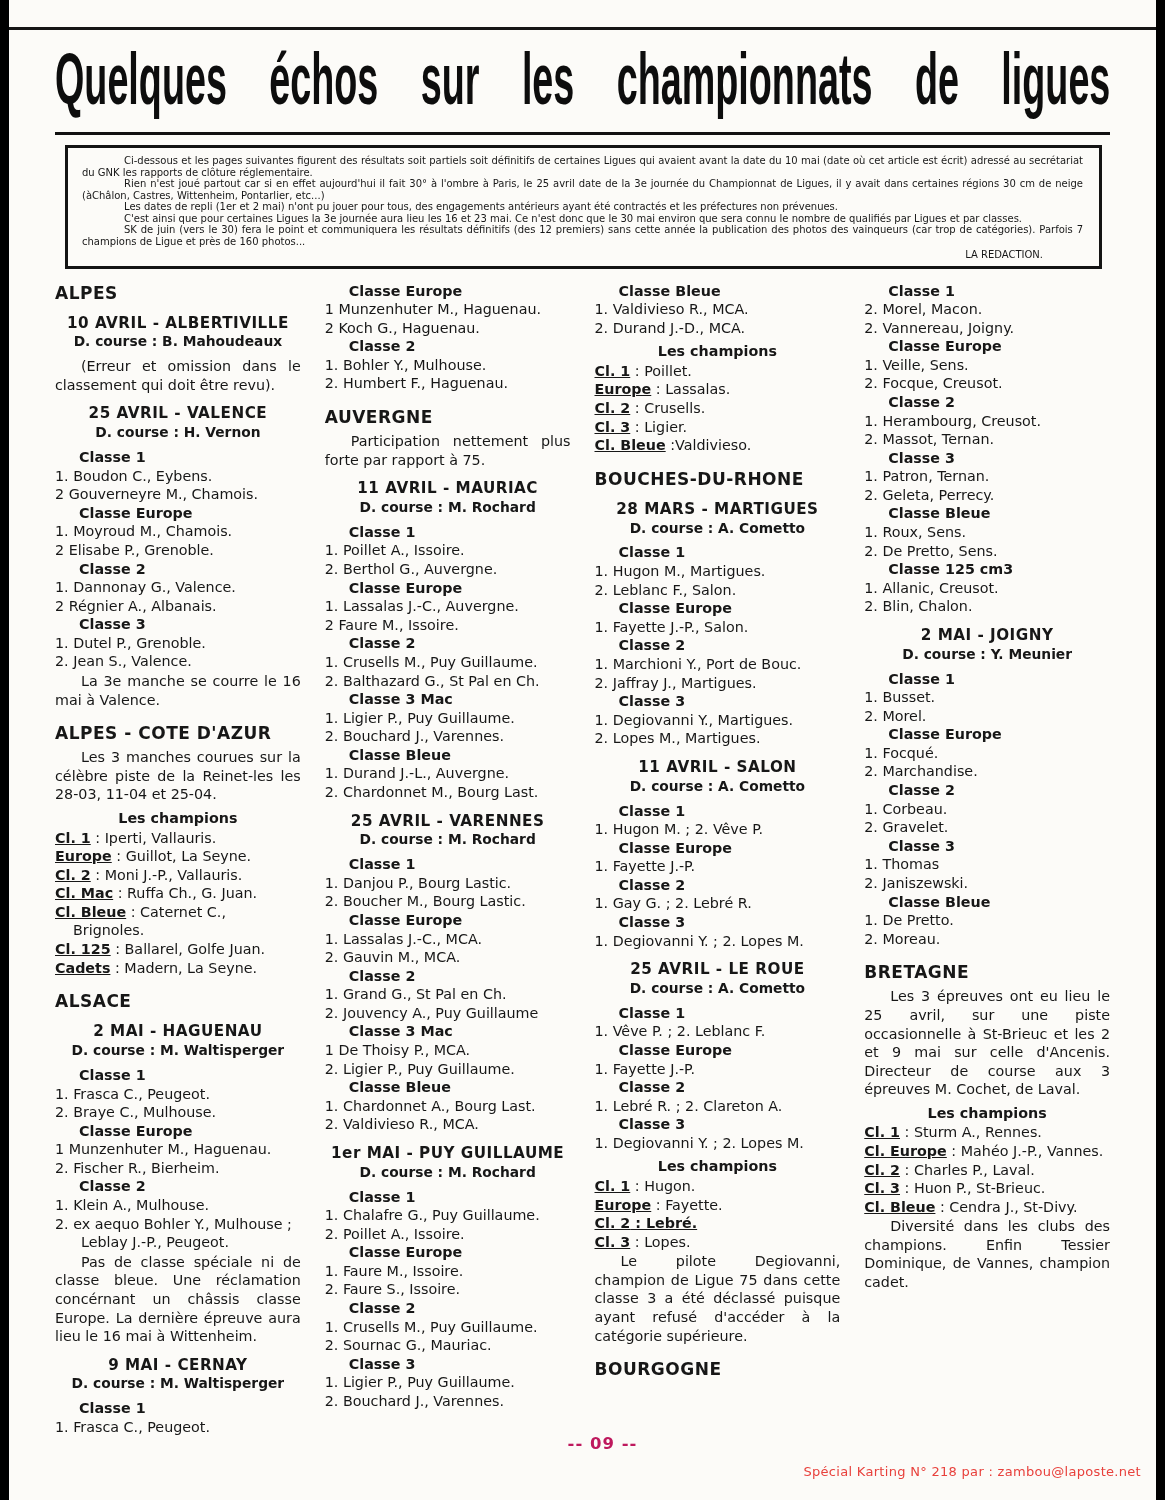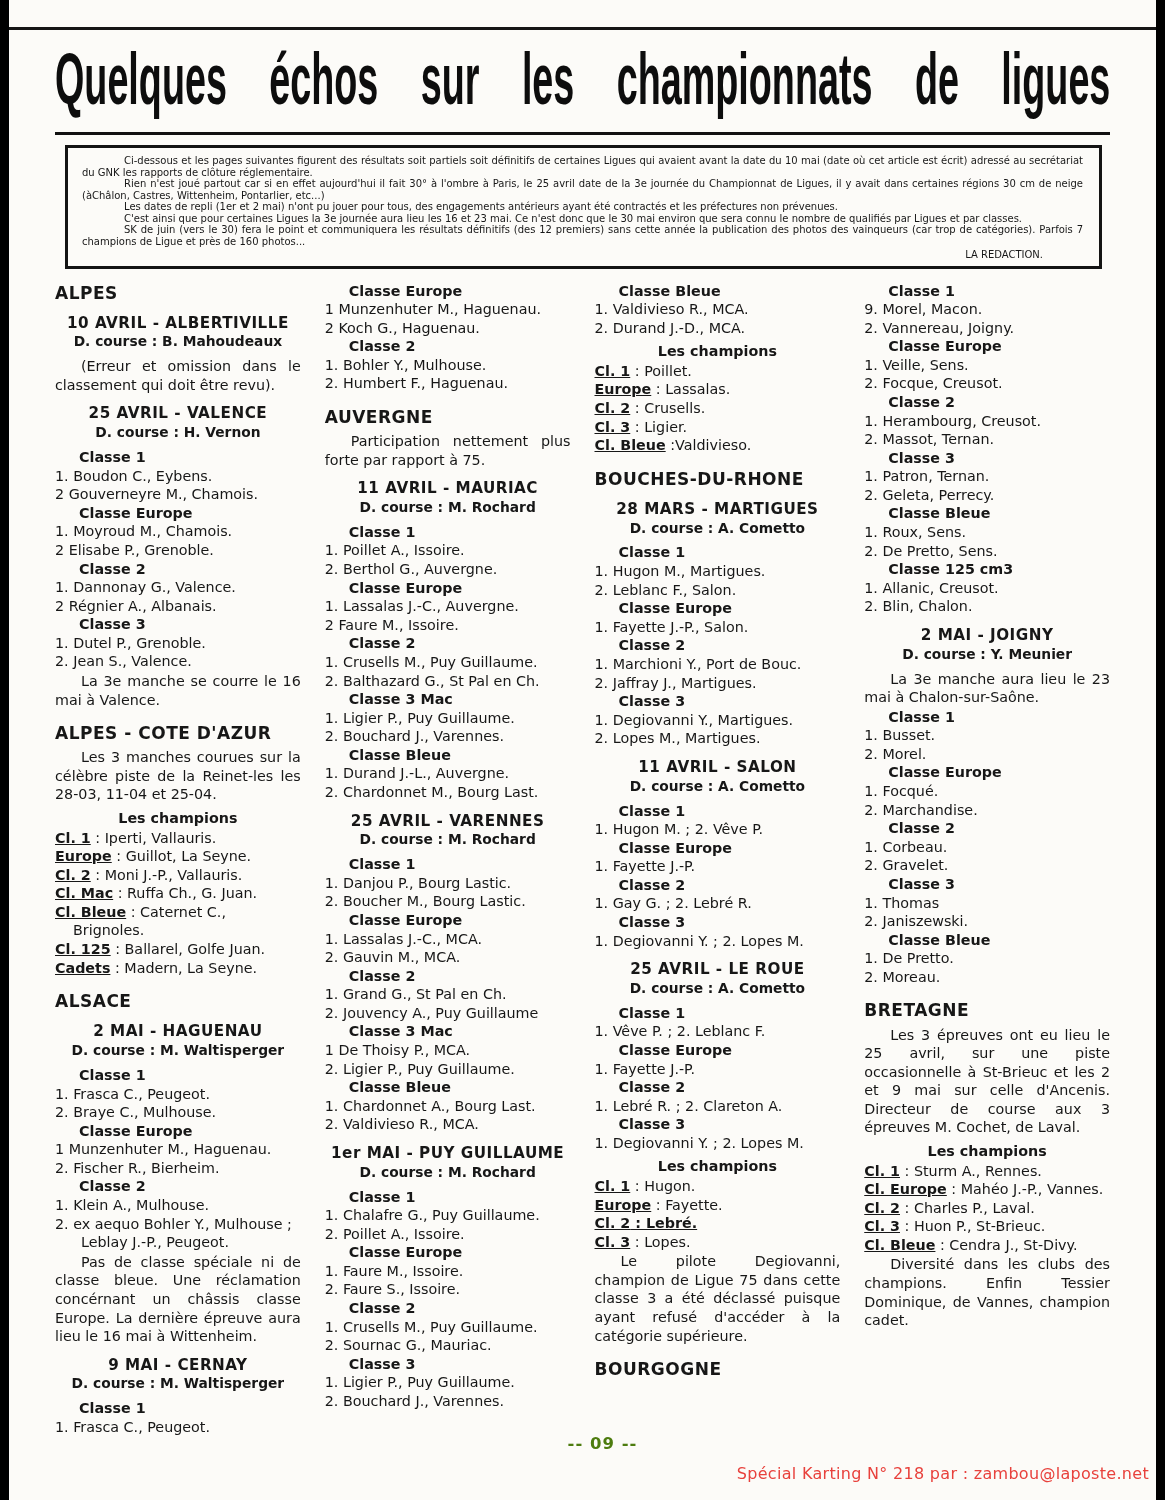--- a/index.html
+++ b/index.html
@@ -60,22 +60,22 @@
   .para{text-indent:26px;text-align:justify;margin:1px 0;}
   .ctitle{font-weight:bold;text-align:center;margin:5px 0 1px 0;}
   .champ{padding-left:18px;text-indent:-18px;}
   .champ b{font-weight:bold;text-decoration:underline;}
 
   .page-number{
     position:absolute;left:0;right:0;top:1434px;
     text-align:center;font-weight:bold;font-size:16.5px;letter-spacing:1px;
   }
   .credit{
-    position:absolute;right:16px;top:1464px;
-    font-size:16px;letter-spacing:0.3px;
+    position:absolute;right:24px;top:1464px;
+    font-size:13px;letter-spacing:0.3px;
   }
 </style>
 </head>
 <body>
 
 <div class="edge edge-left"></div>
 <div class="edge edge-right"></div>
 <div class="edge edge-top"></div>
 
 <div class="sheet">
@@ -247,40 +247,39 @@
         <div class="blk ctitle">Les champions</div>
         <div class="blk champ"><b>Cl. 1</b> : Hugon.</div>
         <div class="blk champ"><b>Europe</b> : Fayette.</div>
         <div class="blk champ"><b>Cl. 2</b><b> : Lebré.</b></div>
         <div class="blk champ"><b>Cl. 3</b> : Lopes.</div>
         <div class="blk para">Le pilote Degiovanni, champion de Ligue 75 dans cette classe 3 a été déclassé puisque ayant refusé d'accéder à la catégorie supérieure.</div>
         <div class="blk region">BOURGOGNE</div>
       </div>
     <div class="col">
         <div class="blk classe">Classe 1</div>
-        <div class="blk entry">9. Morel, Macon.</div>
+        <div class="blk entry">2. Morel, Macon.</div>
         <div class="blk entry">2. Vannereau, Joigny.</div>
         <div class="blk classe">Classe Europe</div>
         <div class="blk entry">1. Veille, Sens.</div>
         <div class="blk entry">2. Focque, Creusot.</div>
         <div class="blk classe">Classe 2</div>
         <div class="blk entry">1. Herambourg, Creusot.</div>
         <div class="blk entry">2. Massot, Ternan.</div>
         <div class="blk classe">Classe 3</div>
         <div class="blk entry">1. Patron, Ternan.</div>
         <div class="blk entry">2. Geleta, Perrecy.</div>
         <div class="blk classe">Classe Bleue</div>
         <div class="blk entry">1. Roux, Sens.</div>
         <div class="blk entry">2. De Pretto, Sens.</div>
         <div class="blk classe">Classe 125 cm3</div>
         <div class="blk entry">1. Allanic, Creusot.</div>
         <div class="blk entry">2. Blin, Chalon.</div>
         <div class="blk event">2 MAI - JOIGNY</div>
         <div class="blk director">D. course : Y. Meunier</div>
-        <div class="blk para">La 3e manche aura lieu le 23 mai à Chalon-sur-Saône.</div>
         <div class="blk classe">Classe 1</div>
         <div class="blk entry">1. Busset.</div>
         <div class="blk entry">2. Morel.</div>
         <div class="blk classe">Classe Europe</div>
         <div class="blk entry">1. Focqué.</div>
         <div class="blk entry">2. Marchandise.</div>
         <div class="blk classe">Classe 2</div>
         <div class="blk entry">1. Corbeau.</div>
         <div class="blk entry">2. Gravelet.</div>
         <div class="blk classe">Classe 3</div>
@@ -295,14 +294,14 @@
         <div class="blk champ"><b>Cl. 1</b> : Sturm A., Rennes.</div>
         <div class="blk champ"><b>Cl. Europe</b> : Mahéo J.-P., Vannes.</div>
         <div class="blk champ"><b>Cl. 2</b> : Charles P., Laval.</div>
         <div class="blk champ"><b>Cl. 3</b> : Huon P., St-Brieuc.</div>
         <div class="blk champ"><b>Cl. Bleue</b> : Cendra J., St-Divy.</div>
         <div class="blk para">Diversité dans les clubs des champions. Enfin Tessier Dominique, de Vannes, champion cadet.</div>
       </div>
   </div>
 </div>
 
-<div class="page-number" style="color: #4d7c0f; padding-left: 40px;">-- 09 --</div>
+<div class="page-number" style="color: #be185d; padding-left: 40px;">-- 09 --</div>
 <div class="credit" style="color: rgb(232, 65, 60);">Spécial Karting N° 218 par :  zambou@laposte.net</div>
 
 </body></html>

